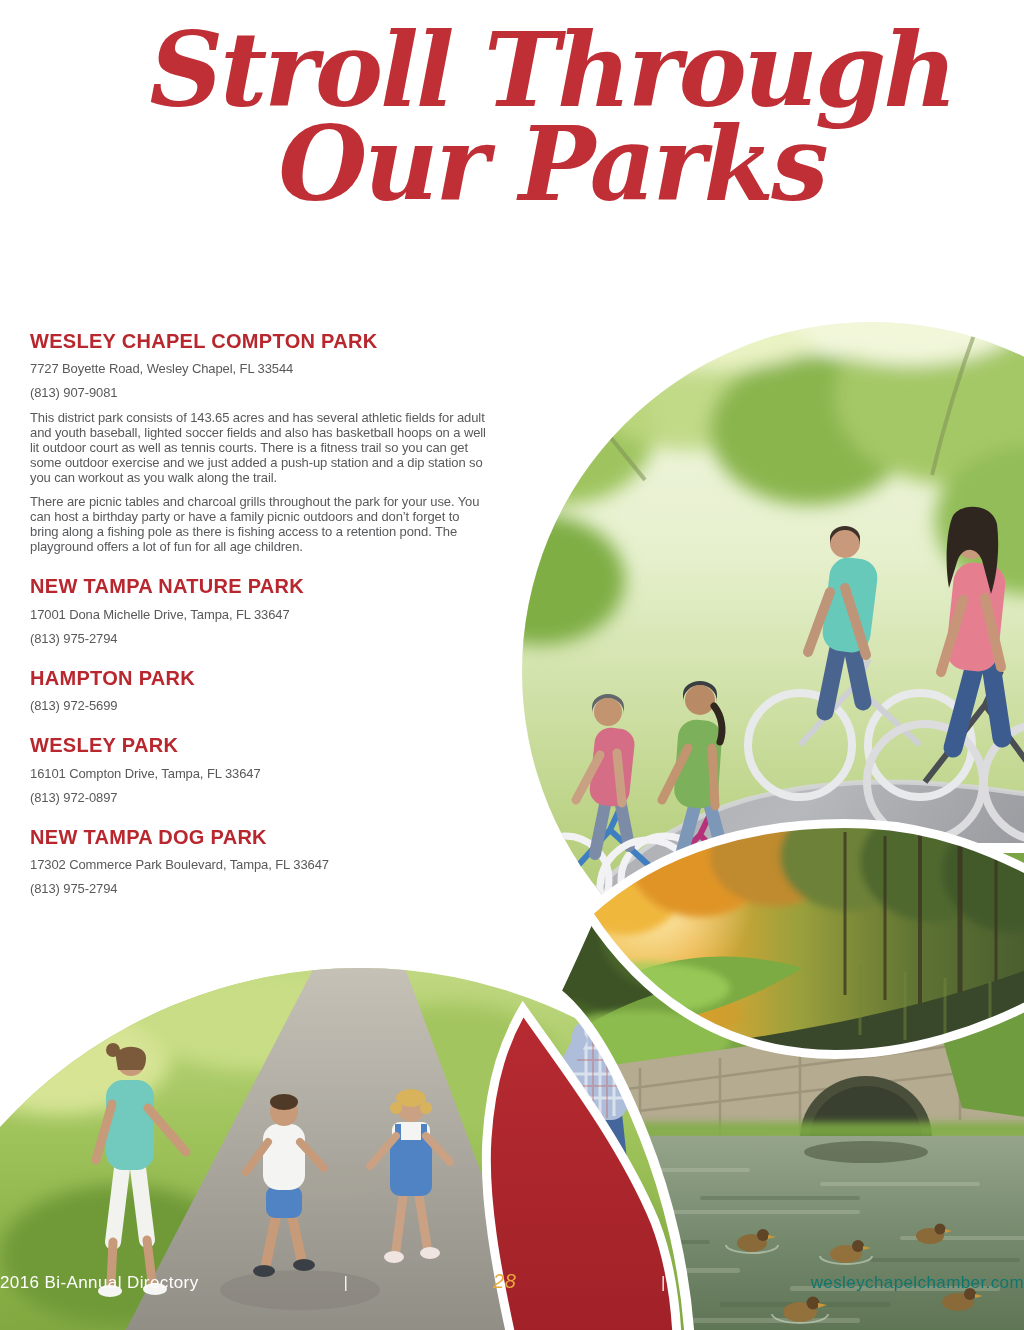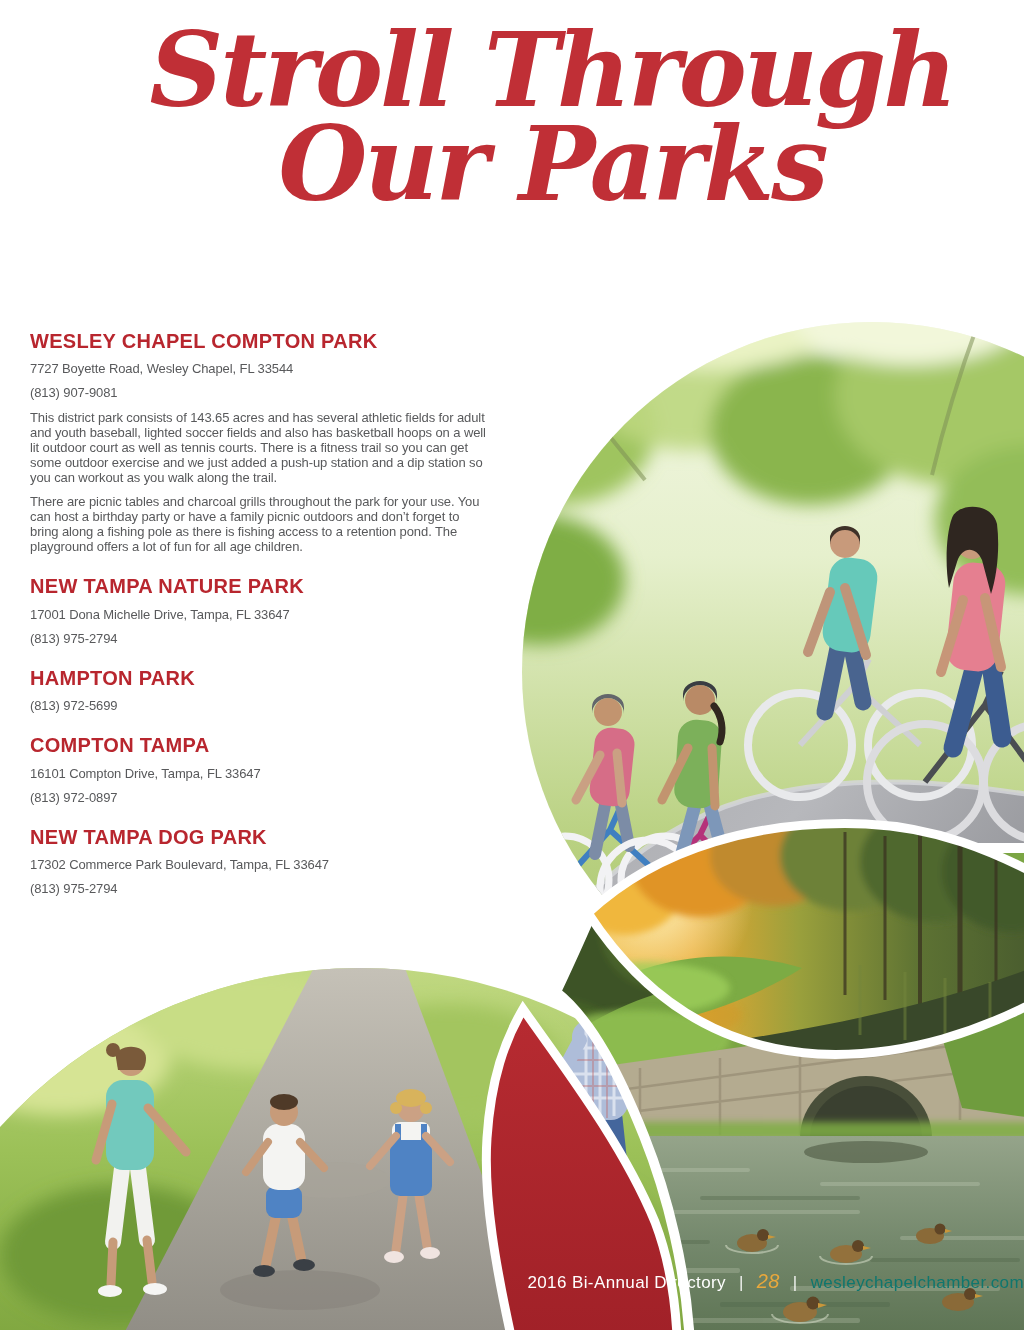--- a/index.html
+++ b/index.html
@@ -26,21 +26,21 @@
   }
   .addr{font-size:16.5px;line-height:1.28;color:#4c4d4f;margin:0;}
   .phone{font-size:14.5px;line-height:1.3;color:#4c4d4f;margin:0;}
   .park p{
     font-size:13px;line-height:1.16;color:#58595b;margin:9px 0 0 0;
     letter-spacing:-.1px;
   }
   
   .footer{
     position:absolute;left:0;top:1270px;width:1024px;z-index:3;
-    display:flex;justify-content:flex-end;align-items:baseline;gap:13px;
+    display:flex;justify-content:space-between;align-items:baseline;gap:13px;
     color:#ffffff;font-size:17px;letter-spacing:.4px;
   }
   .footer .sep{opacity:.9;font-weight:300;}
   .footer .pagenum{
     color:#e9a83c;font-family:Liberation Sans, sans-serif;
     font-style:italic;font-size:20px;
   }
   .footer .site{text-decoration:none;color:#0f766e;}
 </style>
 </head>
@@ -366,21 +366,21 @@
     <p class="addr">17001 Dona Michelle Drive, Tampa, FL 33647</p>
     <p class="phone">(813) 975-2794</p>
   </section>
 
   <section class="park">
     <h2>HAMPTON PARK</h2>
     <p class="phone">(813) 972-5699</p>
   </section>
 
   <section class="park">
-    <h2>COMPTON TAMPA</h2>
+    <h2>WESLEY PARK</h2>
     <p class="addr">16101 Compton Drive, Tampa, FL 33647</p>
     <p class="phone">(813) 972-0897</p>
   </section>
 
   <section class="park">
     <h2>NEW TAMPA DOG PARK</h2>
     <p class="addr">17302 Commerce Park Boulevard, Tampa, FL 33647</p>
     <p class="phone">(813) 975-2794</p>
   </section>
 

